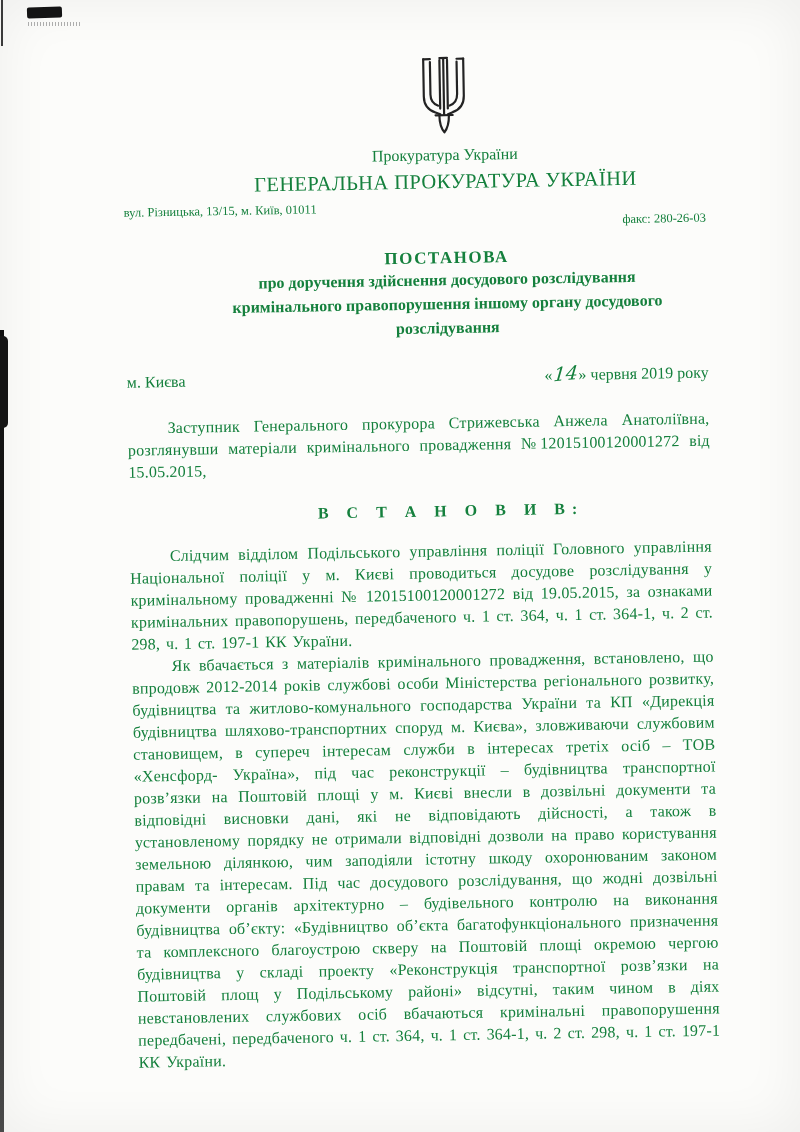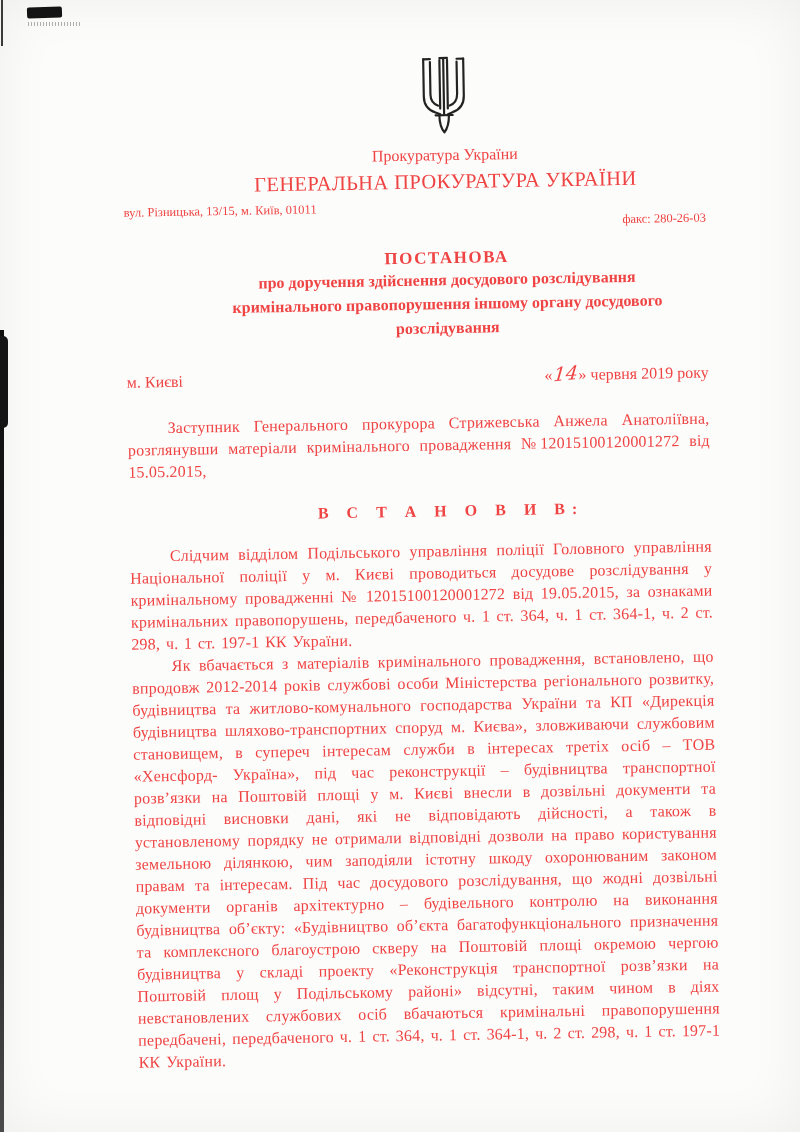--- a/index.html
+++ b/index.html
@@ -7,21 +7,21 @@
     width: 800px; height: 1132px;
     font-family: "Liberation Serif", serif;
     background: #e8e8e6;
   }
   .page {
     position: relative;
     width: 800px; height: 1132px;
     background: #fcfcfa;
     overflow: hidden;
     box-shadow: inset 0 0 55px rgba(0,0,0,0.06);
-    color: #ef4444;
+    color: #15803d;
   }
   
   .artifact-blob {
     position: absolute; left: 27px; top: 7px;
     width: 35px; height: 11px;
     background: #141414; border-radius: 2px;
     transform: rotate(-2deg);
   }
   .artifact-code {
     position: absolute; left: 28px; top: 22px;
@@ -132,21 +132,21 @@
       <div class="org-small center-shift">Прокуратура України</div>
       <div class="org-large center-shift">ГЕНЕРАЛЬНА ПРОКУРАТУРА УКРАЇНИ</div>
       <div class="address-row">вул. Різницька, 13/15, м. Київ, 01011</div>
       <div class="fax-row">факс: 280-26-03</div>
 
       <div class="doc-title center-shift">ПОСТАНОВА</div>
       <div class="doc-subtitle center-shift">про доручення здійснення досудового розслідування</div>
       <div class="doc-subtitle center-shift">кримінального правопорушення іншому органу досудового розслідування</div>
 
       <div class="dateline">
-        <span>м. Києві</span>
+        <span>м. Києва</span>
         <span><span>«</span><span class="handwritten">14</span><span>»</span><span> червня 2019 року</span></span>
       </div>
 
       <p class="para intro">Заступник Генерального прокурора Стрижевська Анжела Анатоліївна, розглянувши матеріали кримінального провадження №12015100120001272 від 15.05.2015,</p>
 
       <div class="established center-shift">В С Т А Н О В И В:</div>
 
       <div class="body-paras">
         <p class="para">Слідчим відділом Подільського управління поліції Головного управління Національної поліції у м. Києві проводиться досудове розслідування у кримінальному провадженні № 12015100120001272 від 19.05.2015, за ознаками кримінальних правопорушень, передбаченого ч. 1 ст. 364, ч. 1 ст. 364-1, ч. 2 ст. 298, ч. 1 ст. 197-1 КК України.</p>
         <p class="para">Як вбачається з матеріалів кримінального провадження, встановлено, що впродовж 2012-2014 років службові особи Міністерства регіонального розвитку, будівництва та житлово-комунального господарства України та КП «Дирекція будівництва шляхово-транспортних споруд м. Києва», зловживаючи службовим становищем, в супереч інтересам служби в інтересах третіх осіб – ТОВ «Хенсфорд- Україна», під час реконструкції – будівництва транспортної розв’язки на Поштовій площі у м. Києві внесли в дозвільні документи та відповідні висновки дані, які не відповідають дійсності, а також в установленому порядку не отримали відповідні дозволи на право користування земельною ділянкою, чим заподіяли істотну шкоду охоронюваним законом правам та інтересам. Під час досудового розслідування, що жодні дозвільні документи органів архітектурно – будівельного контролю на виконання будівництва об’єкту: «Будівництво об’єкта багатофункціонального призначення та комплексного благоустрою скверу на Поштовій площі окремою чергою будівництва у складі проекту «Реконструкція транспортної розв’язки на Поштовій площ у Подільському районі» відсутні, таким чином в діях невстановлених службових осіб вбачаються кримінальні правопорушення передбачені, передбаченого ч. 1 ст. 364, ч. 1 ст. 364-1, ч. 2 ст. 298, ч. 1 ст. 197-1 КК України.</p>

